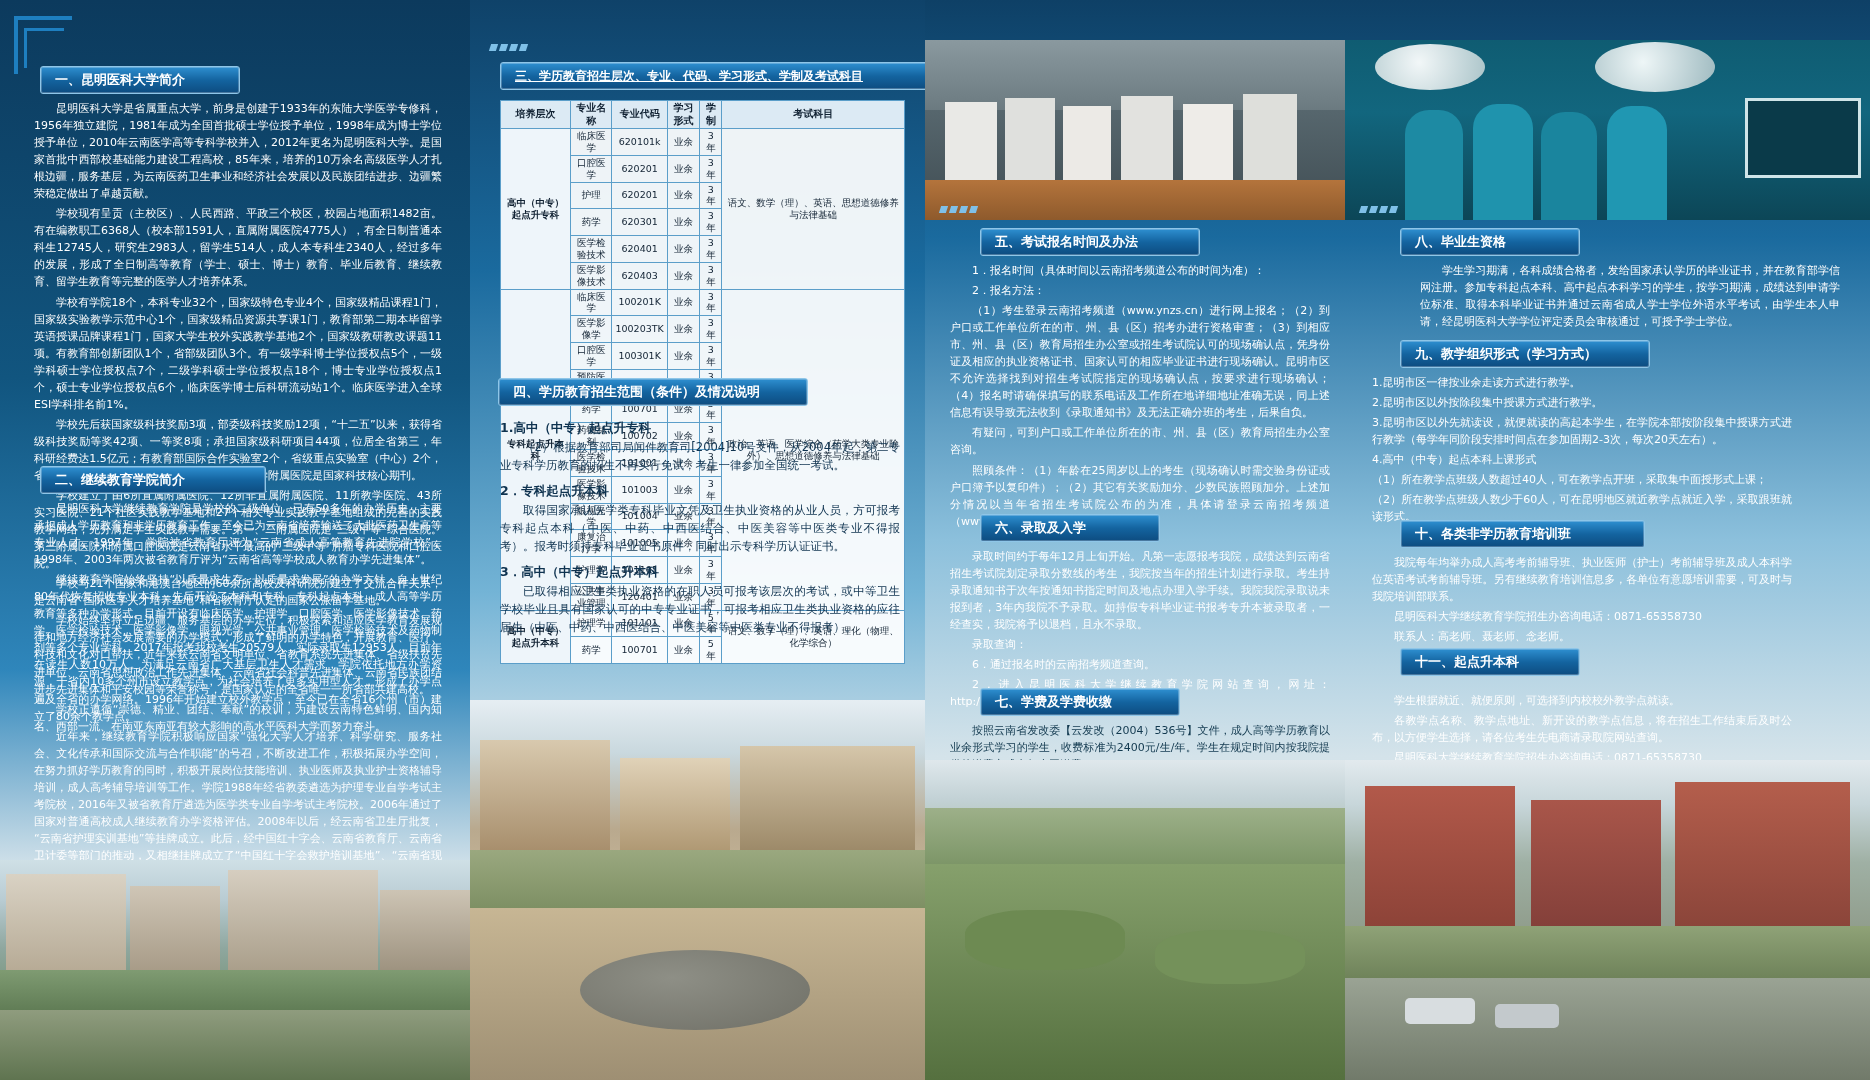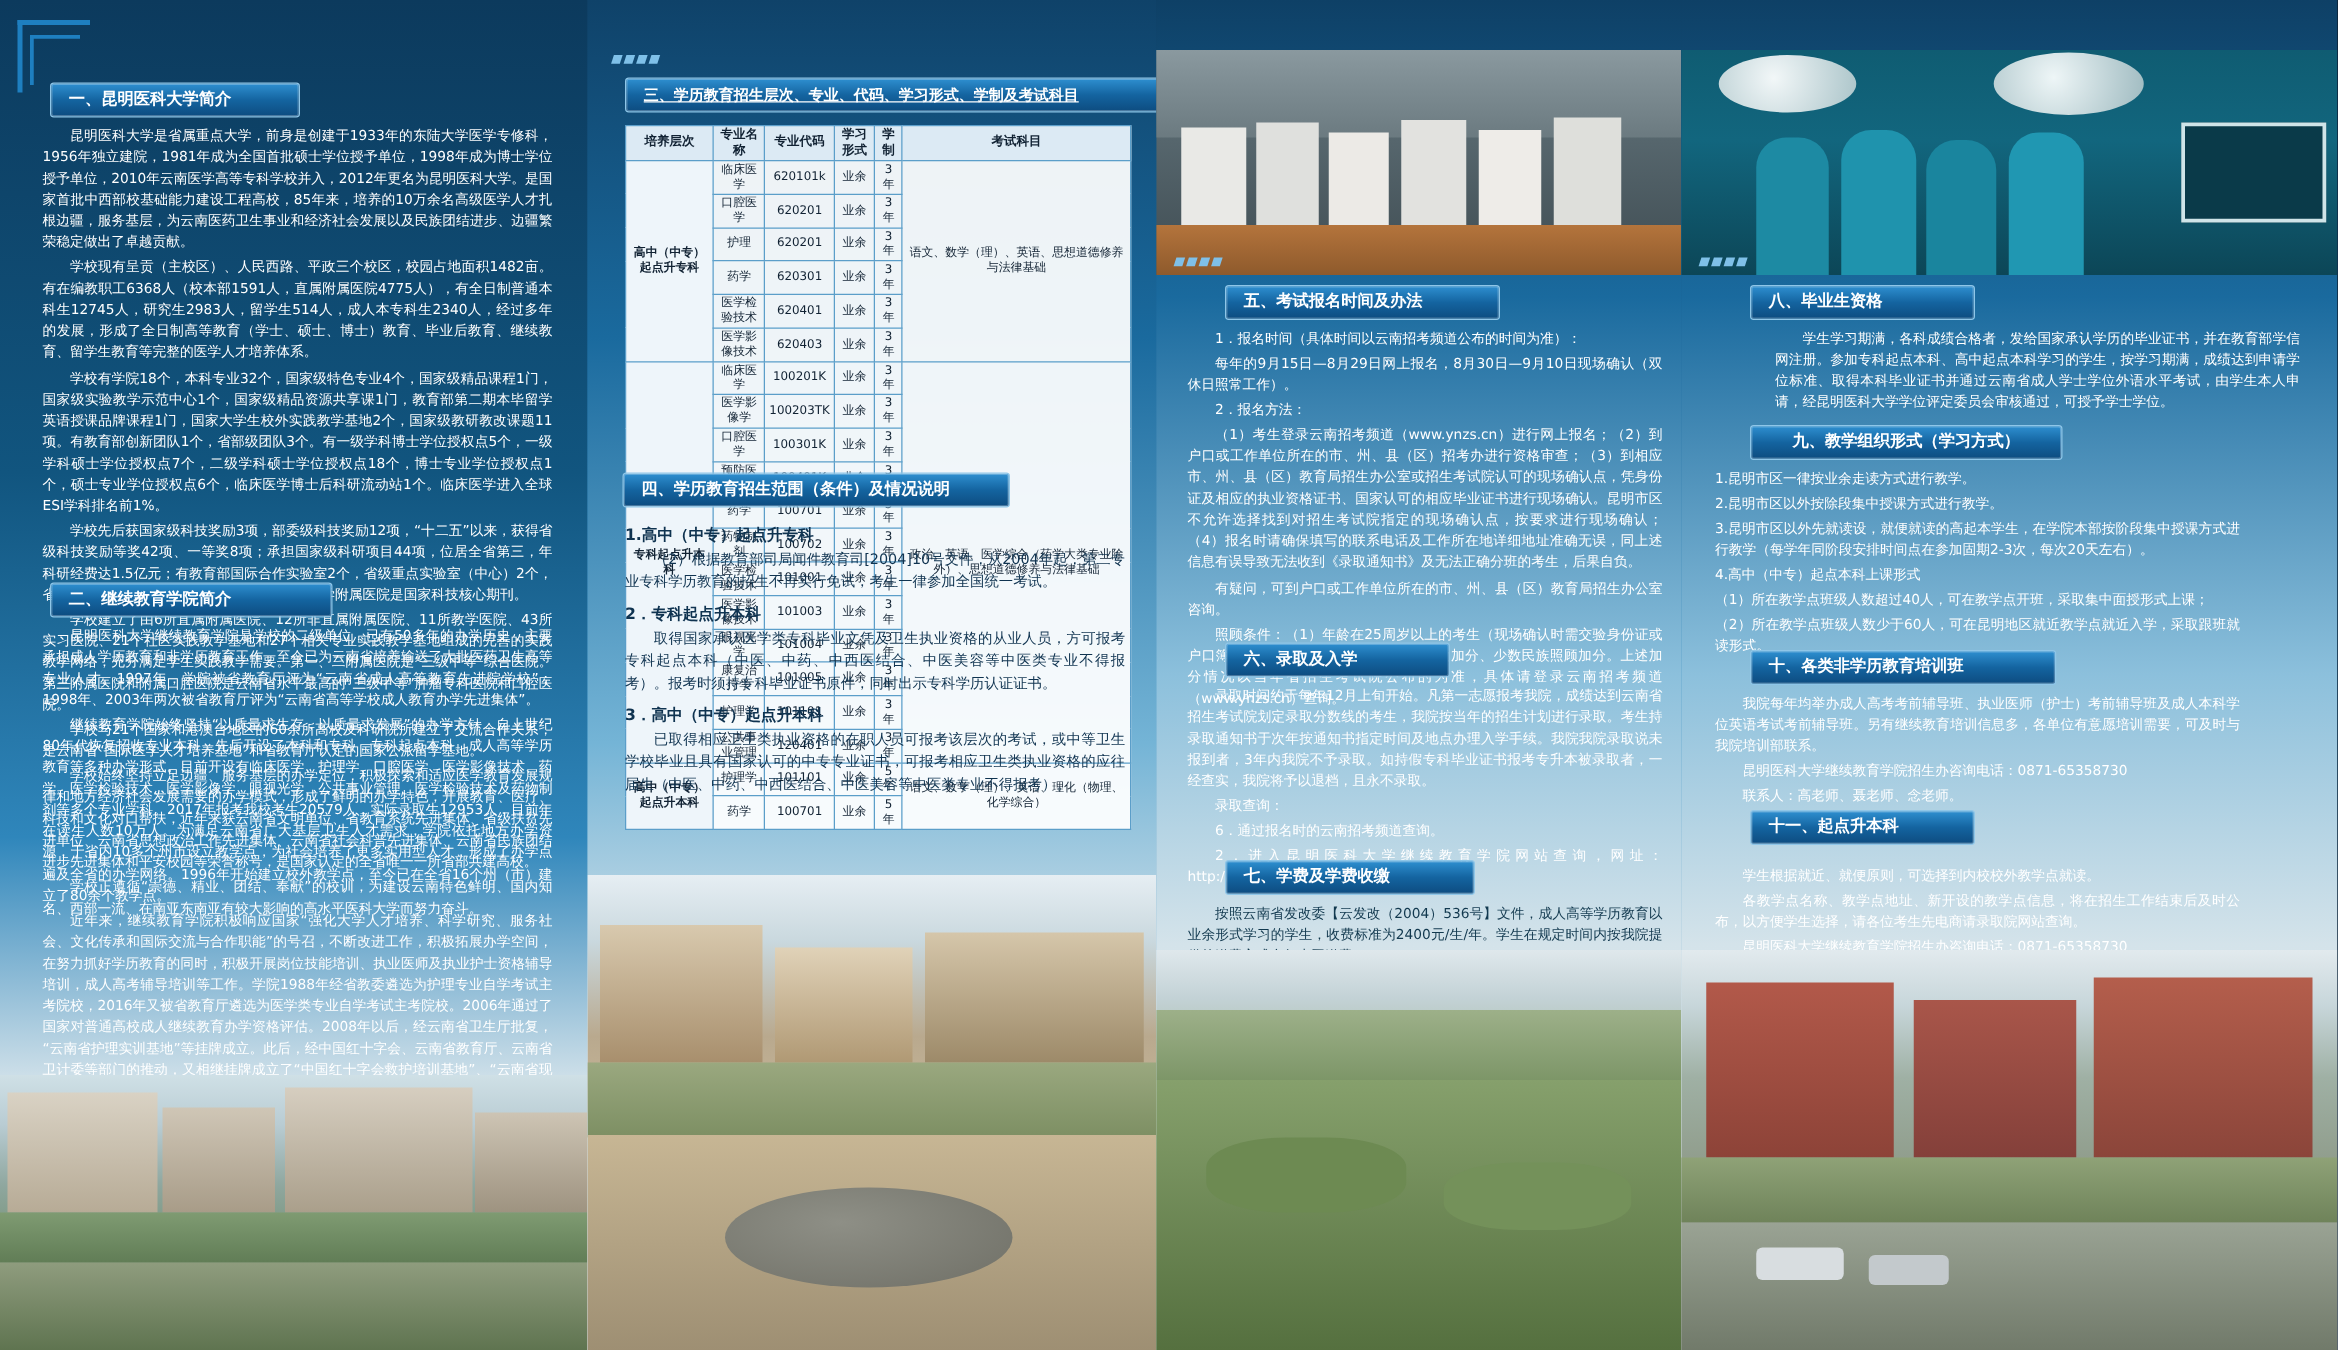--- a/index.html
+++ b/index.html
@@ -274,21 +274,20 @@
     <i></i>
       <i></i>
       <i></i>
       <i></i>
   </div>
 
   <div class="pill" style="left:980px;top:228px;width:190px;">五、考试报名时间及办法</div>
 
   <div class="textblock" id="s5-text" style="left:950px;top:262px;width:380px;">
       <p>1．报名时间（具体时间以云南招考频道公布的时间为准）：</p>
-      <p>每年的9月15日—8月29日网上报名，8月30日—9月10日现场确认（双休日照常工作）。</p>
       <p>2．报名方法：</p>
       <p>（1）考生登录云南招考频道（www.ynzs.cn）进行网上报名；（2）到户口或工作单位所在的市、州、县（区）招考办进行资格审查；（3）到相应市、州、县（区）教育局招生办公室或招生考试院认可的现场确认点，凭身份证及相应的执业资格证书、国家认可的相应毕业证书进行现场确认。昆明市区不允许选择找到对招生考试院指定的现场确认点，按要求进行现场确认；（4）报名时请确保填写的联系电话及工作所在地详细地址准确无误，同上述信息有误导致无法收到《录取通知书》及无法正确分班的考生，后果自负。</p>
       <p>有疑问，可到户口或工作单位所在的市、州、县（区）教育局招生办公室咨询。</p>
       <p>照顾条件：（1）年龄在25周岁以上的考生（现场确认时需交验身份证或户口簿予以复印件）；（2）其它有关奖励加分、少数民族照顾加分。上述加分情况以当年省招生考试院公布的为准，具体请登录云南招考频道（www.ynzs.cn）查询。</p>
     </div>
 
   <div class="pill" style="left:980px;top:514px;width:150px;">六、录取及入学</div>
   <div class="textblock" id="s6-text" style="left:950px;top:548px;width:380px;">
       <p>录取时间约于每年12月上旬开始。凡第一志愿报考我院，成绩达到云南省招生考试院划定录取分数线的考生，我院按当年的招生计划进行录取。考生持录取通知书于次年按通知书指定时间及地点办理入学手续。我院我院录取说未报到者，3年内我院不予录取。如持假专科毕业证书报考专升本被录取者，一经查实，我院将予以退档，且永不录取。</p>
       <p>录取查询：</p>
@@ -327,21 +326,21 @@
       <i></i>
       <i></i>
       <i></i>
   </div>
 
   <div class="pill" style="left:1400px;top:228px;width:150px;">八、毕业生资格</div>
   <div class="textblock" id="s8-text" style="left:1372px;top:262px;width:420px;margin-left:48px;">
       <p>学生学习期满，各科成绩合格者，发给国家承认学历的毕业证书，并在教育部学信网注册。参加专科起点本科、高中起点本科学习的学生，按学习期满，成绩达到申请学位标准、取得本科毕业证书并通过云南省成人学士学位外语水平考试，由学生本人申请，经昆明医科大学学位评定委员会审核通过，可授予学士学位。</p>
     </div>
 
-  <div class="pill" style="left:1400px;top:340px;width:220px;text-align:center;">九、教学组织形式（学习方式）</div>
+  <div class="pill" style="left:1400px;top:340px;width:220px;">九、教学组织形式（学习方式）</div>
   <div class="textblock" id="s9-text" style="left:1372px;top:374px;width:420px;">
       <p style="text-indent: 0px;">1.昆明市区一律按业余走读方式进行教学。</p>
       <p style="text-indent: 0px;">2.昆明市区以外按除段集中授课方式进行教学。</p>
       <p style="text-indent: 0px;">3.昆明市区以外先就读设，就便就读的高起本学生，在学院本部按阶段集中授课方式进行教学（每学年同阶段安排时间点在参加固期2-3次，每次20天左右）。</p>
       <p style="text-indent: 0px;">4.高中（中专）起点本科上课形式</p>
       <p style="text-indent: 0px;">（1）所在教学点班级人数超过40人，可在教学点开班，采取集中面授形式上课；</p>
       <p style="text-indent: 0px;">（2）所在教学点班级人数少于60人，可在昆明地区就近教学点就近入学，采取跟班就读形式。</p>
     </div>
 
   <div class="pill" style="left:1400px;top:520px;width:215px;">十、各类非学历教育培训班</div>

